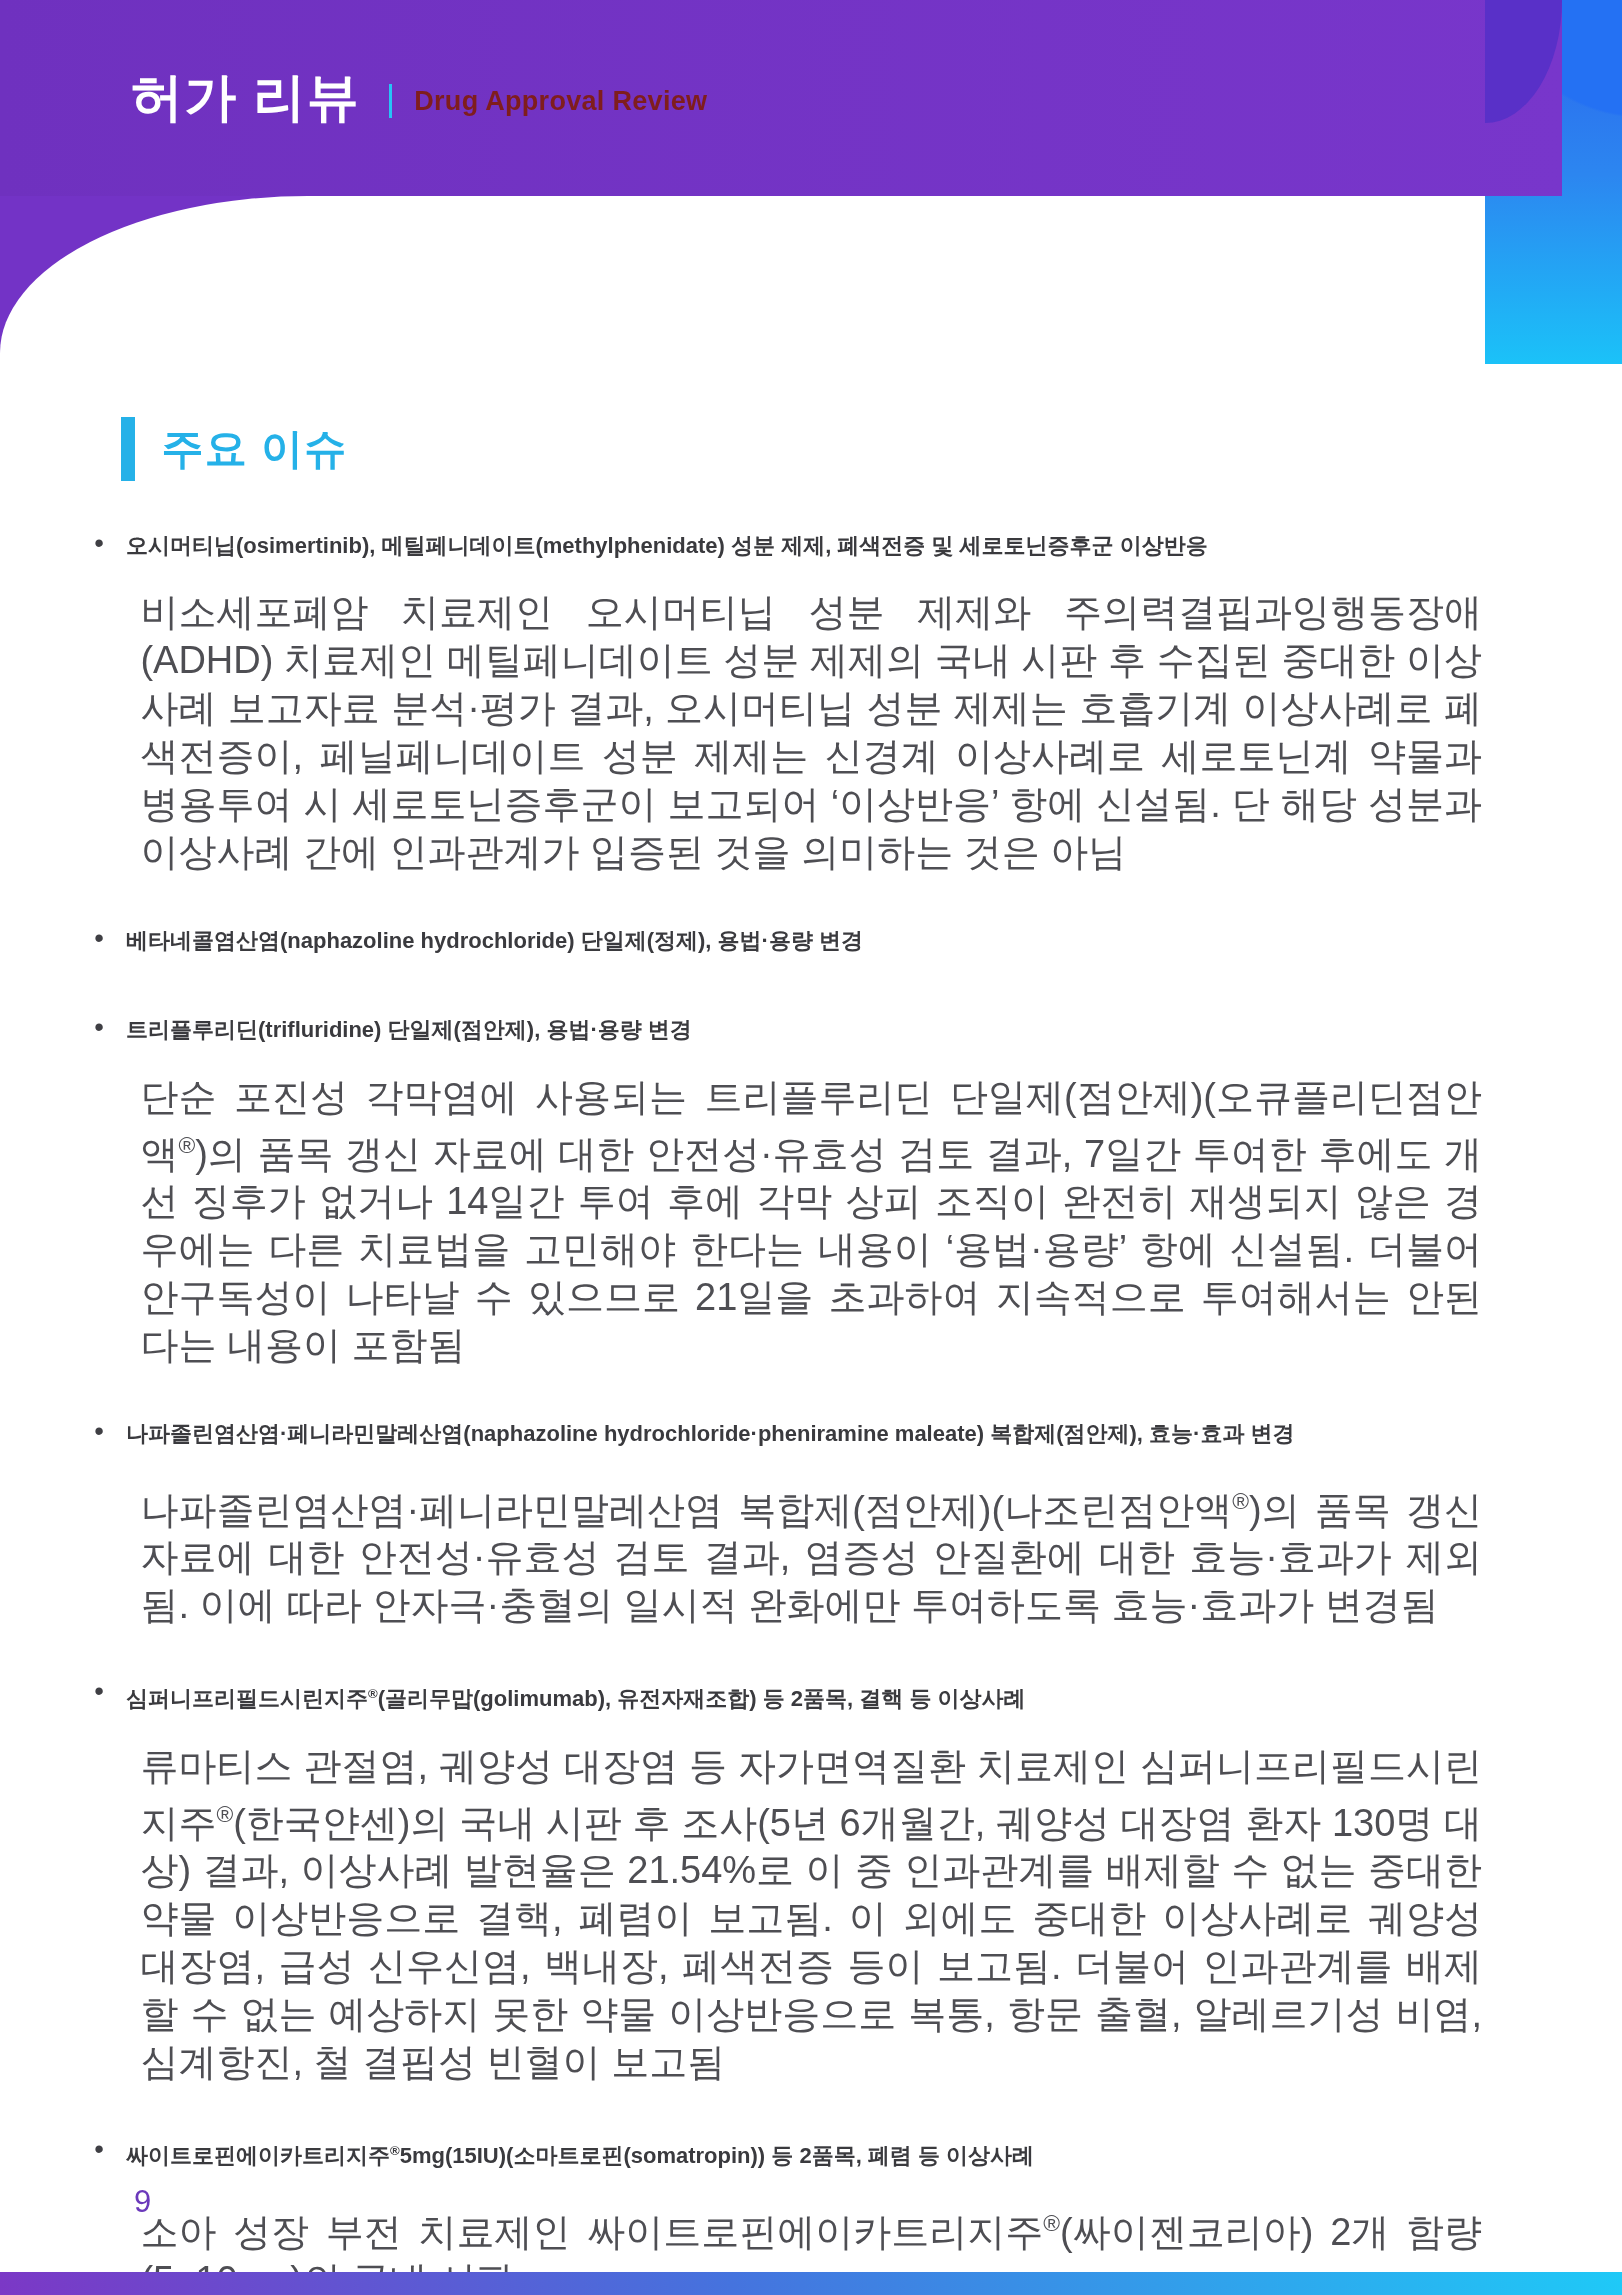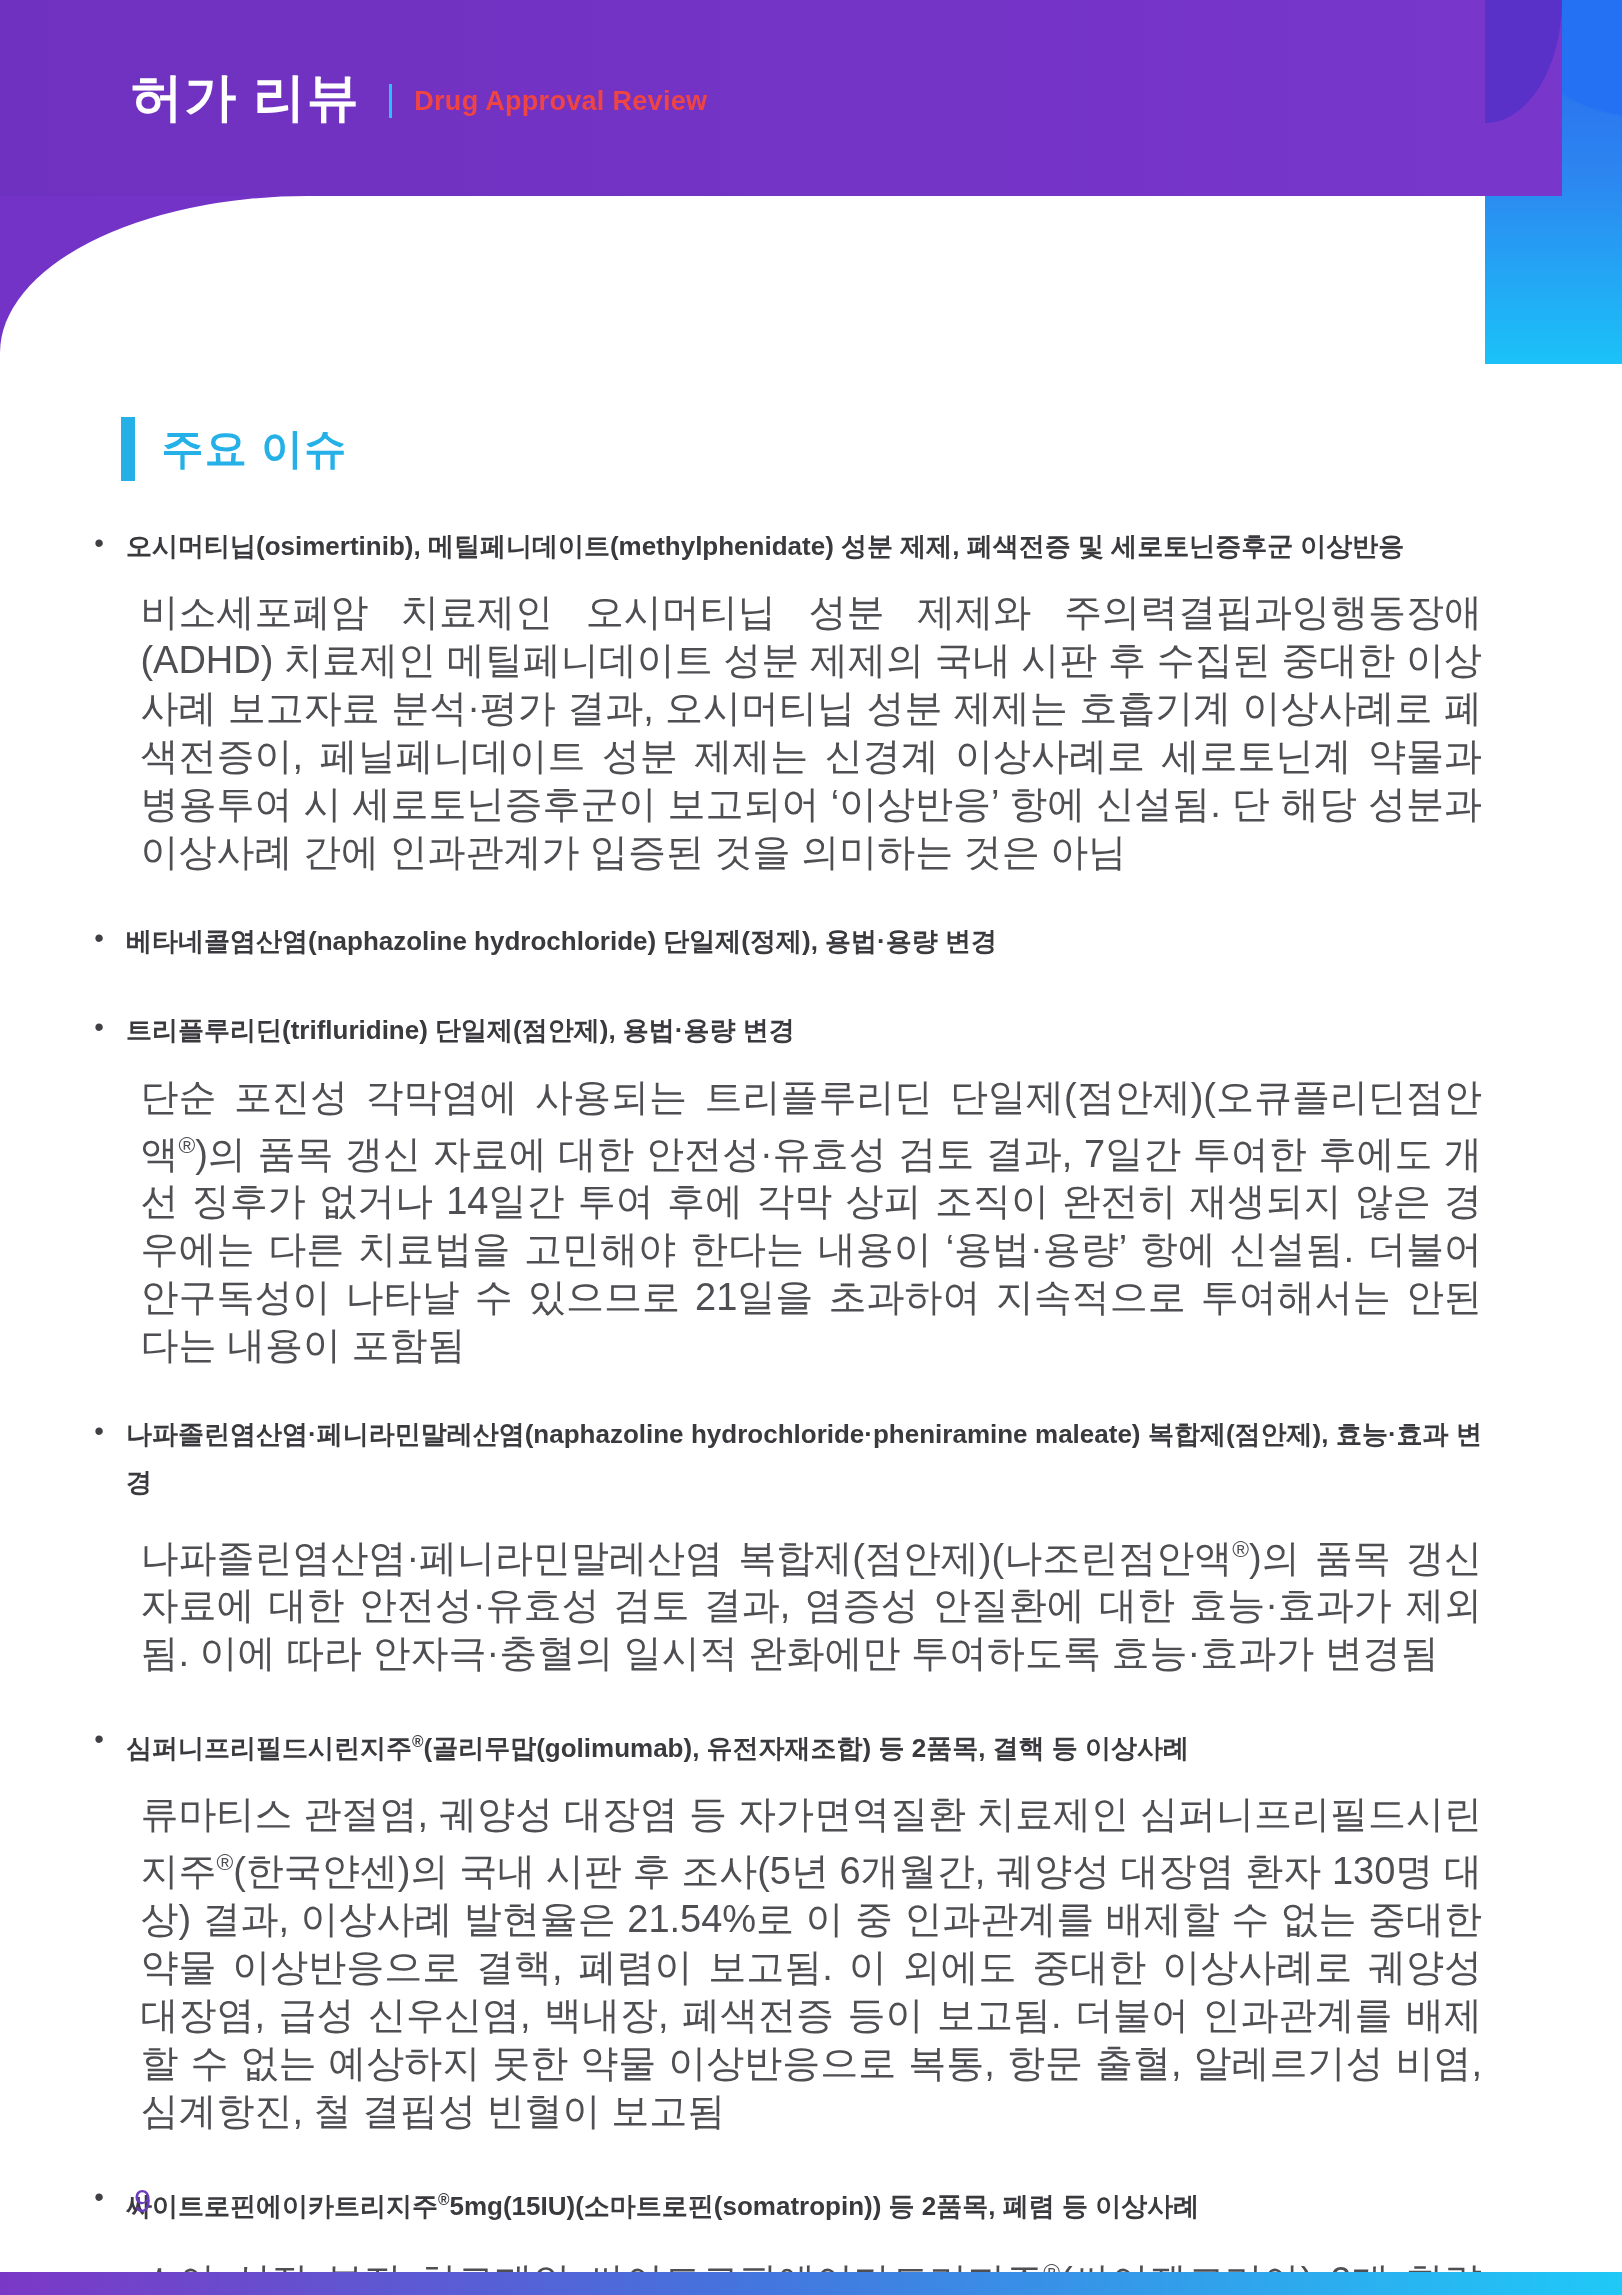--- a/index.html
+++ b/index.html
@@ -59,21 +59,21 @@
     font-size: 52px;
     font-weight: bold;
     letter-spacing: 1.3px;
   }
   .header-divider {
     width: 3.3px; height: 34px;
     background: #27C3F6;
     margin: 6.5px 22px 0 29px;
   }
   .header-title-en {
-    color: #ef4444;
+    color: #7f1d1d;
     font-size: 27px;
     font-weight: bold;
     margin-top: 6.5px;
     letter-spacing: 0.3px;
   }
 
   
   .content {
     position: absolute; left: 8px; top: 196px; width: 1532px;
     z-index: 6;
@@ -102,21 +102,21 @@
     padding-left: 33px;
     margin-top: 41px;
   }
   .issue .dot {
     position: absolute; left: 1.3px; top: 5.2px;
     font-size: 27.5px;
     color: #3F3F44;
   }
   .issue h3 {
     margin: 0;
-    font-size: 26px;
+    font-size: 22px;
     line-height: 48px;
     font-weight: bold;
     color: #3A3A3E;
     text-align: justify;
   }
   .issue p {
     margin: 18.3px 0 0 14.4px;
     font-size: 38px;
     line-height: 48px;
     font-weight: normal;

